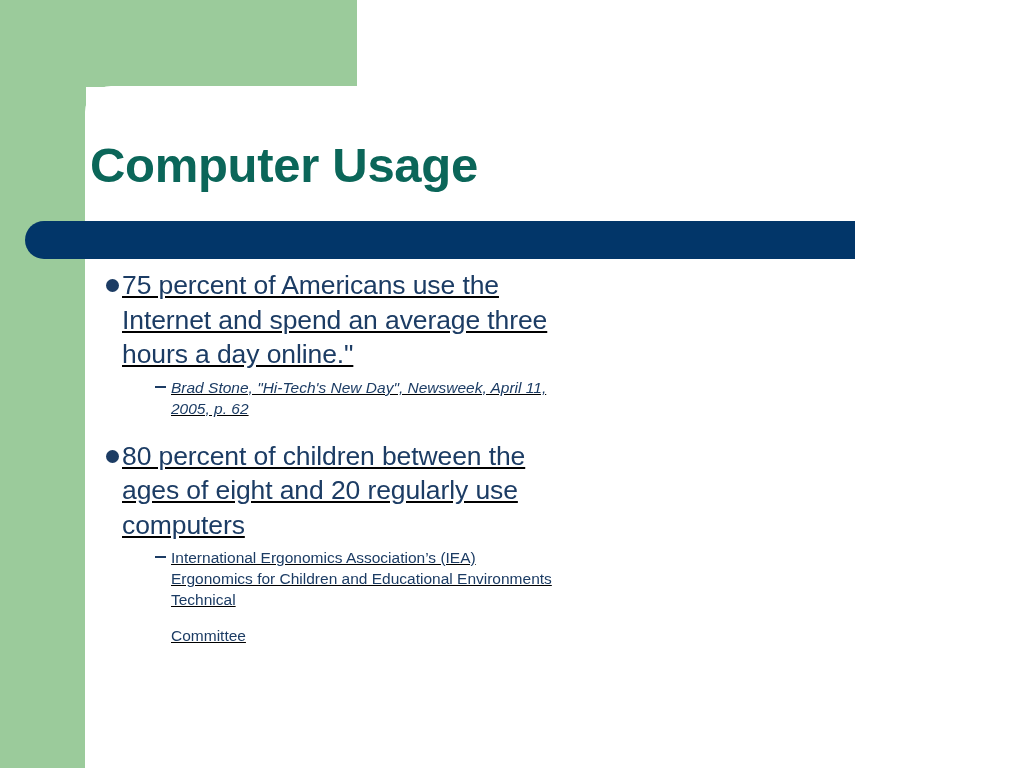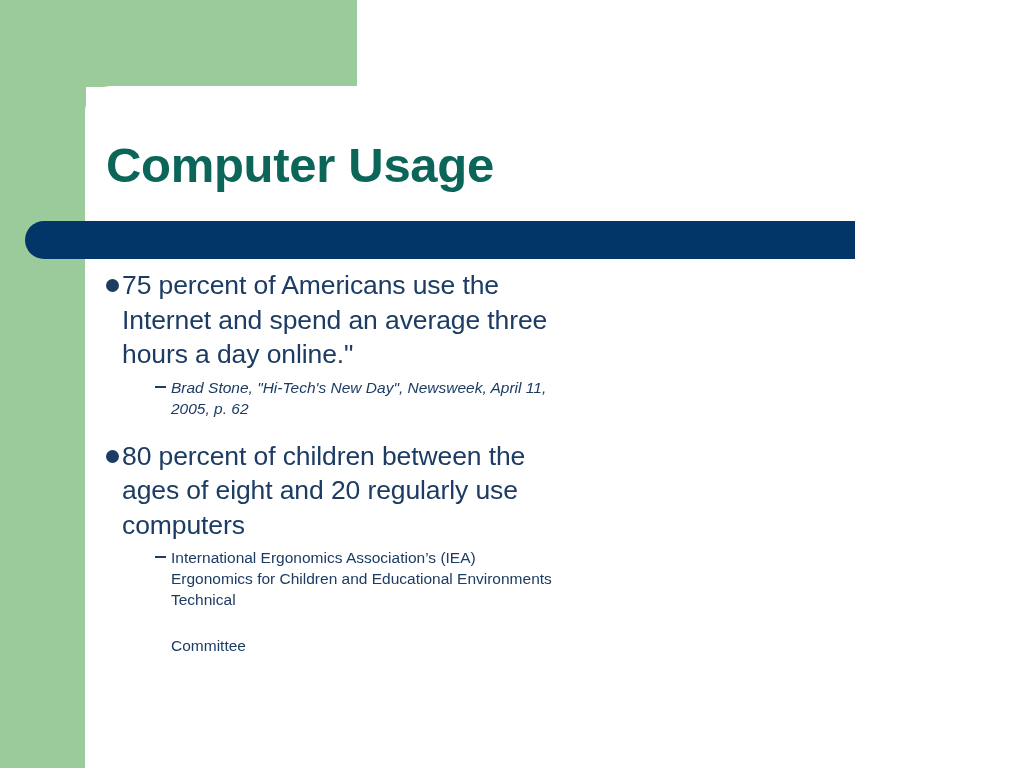--- a/index.html
+++ b/index.html
@@ -55,41 +55,42 @@
     width: 830px;
     height: 38px;
     background: #023669;
     border-top-left-radius: 19px;
     border-bottom-left-radius: 19px;
   }
 
   
   .slide-title {
     position: absolute;
-    left: 106px;
+    left: 90px;
     top: 136px;
     color: #0B6659;
     font-size: 49px;
     font-weight: bold;
     letter-spacing: -0.3px;
     line-height: 58px;
     white-space: nowrap;
   }
 
   
   .content {
     position: absolute;
     left: 86px;
     top: 268px;
     width: 470px;
   }
 
   .bullet-item {
     position: relative;
     margin: 0 0 4px 0;
+    text-decoration: underline;
   }
   .bullet-row {
     display: flex;
     align-items: flex-start;
   }
   .bullet-marker {
     flex: 0 0 auto;
     width: 36px;
     padding-top: 11px;
     display: flex;
@@ -133,21 +134,21 @@
     height: 2px;
     background: #1C3C64;
   }
   .sub-text {
     flex: 1 1 auto;
     color: #1C3C64;
     font-size: 15.5px;
     line-height: 21px;
   }
   .sub-text.italic { font-style: italic; }
-  .sub-text .tail-line { display: block; margin-top: 25px; }
+  .sub-text .tail-line { display: block; margin-top: 15px; }
 
   .spacer-1 { height: 16px; }
 </style>
 </head>
 <body>
 
 <div id="slide">
 
   <div class="green-block"></div>
   <div class="green-strip"></div>

